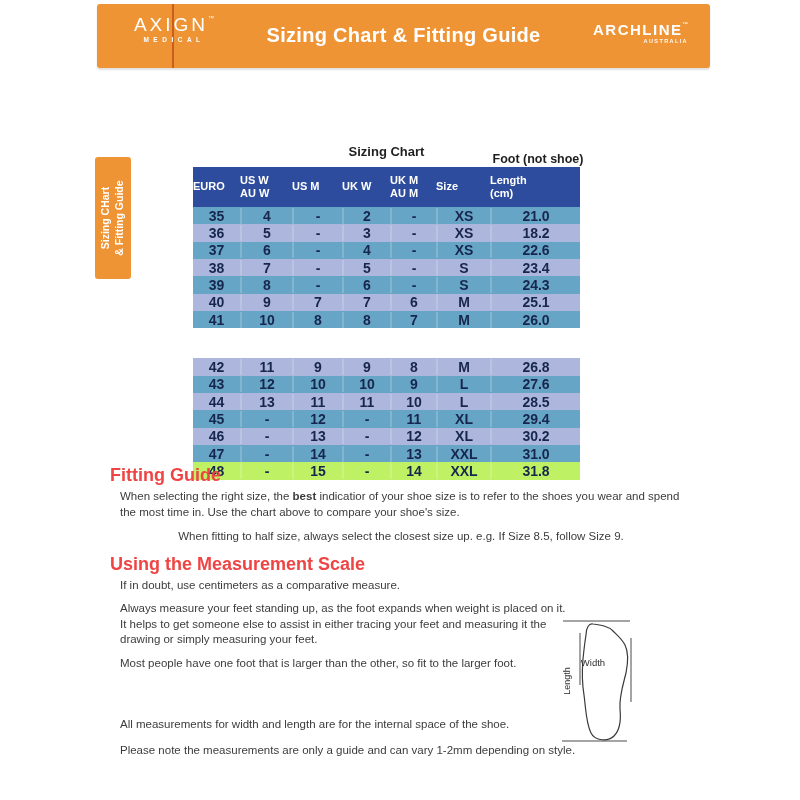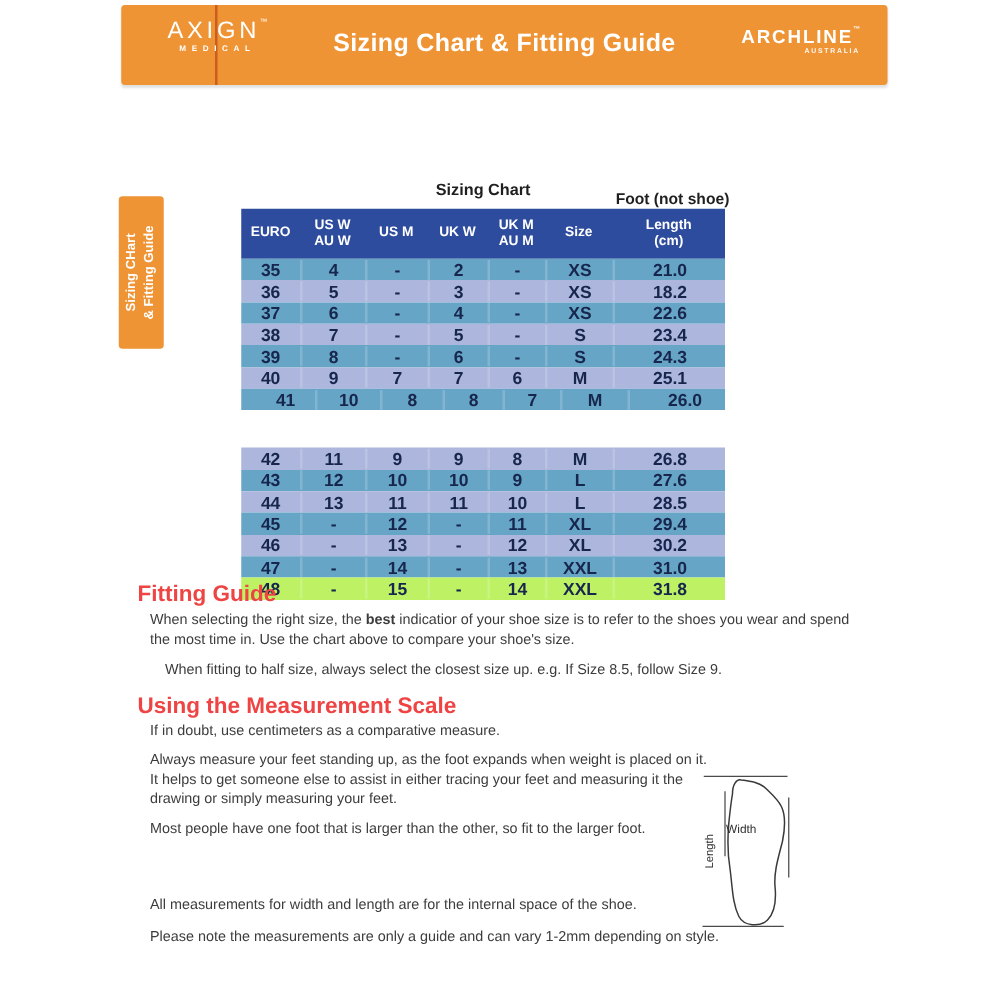--- a/index.html
+++ b/index.html
@@ -45,41 +45,41 @@
     position:absolute;left:193px;top:144px;width:387px;text-align:center;
     font-size:13px;font-weight:bold;color:#1f1f1f;
   }
   .foot-note{
     position:absolute;left:488px;top:152px;width:100px;text-align:center;
     font-size:12.5px;font-weight:bold;color:#1f1f1f;white-space:nowrap;
   }
   .table{position:absolute;left:193px;top:167px;width:387px;}
   .thead{
     display:flex;height:40px;align-items:center;background:#2E4C9D;
-    color:#fff;font-weight:bold;font-size:11px;text-align:center;
+    color:#fff;font-weight:bold;font-size:11px;
   }
   .hcell{white-space:pre-line;line-height:1.2;}
   .cell{flex:none;box-sizing:border-box;}
   .c0{width:47px}.c1{width:52px}.c2{width:50px}.c3{width:48px}.c4{width:46px}.c5{width:54px}.c6{width:90px}
   .trow{
     display:flex;height:17.35px;align-items:center;text-align:center;
     font-size:14px;font-weight:bold;color:#17264d;
   }
   .trow .cell + .cell{border-left:2px solid rgba(255,255,255,0.18);}
 
   
   .sec-heading{
     position:absolute;left:110px;width:560px;text-align:left;
     font-size:18px;font-weight:bold;color:#ef4444;
   }
   .fg-h{top:465px;}
   .ums-h{top:554px;}
   .body-p{position:absolute;margin:0;font-size:11.5px;color:#3c3c3c;line-height:1.35;}
   .p1{left:120px;top:489px;width:562px;}
-  .p2{left:132px;top:529px;width:562px;}
+  .p2{left:120px;top:529px;width:562px;text-align:center;}
   .p3{left:120px;top:578px;width:540px;}
   .p4{left:120px;top:601px;width:452px;}
   .p5{left:120px;top:656px;width:500px;}
   .p6{left:120px;top:717px;width:520px;}
   .p7{left:120px;top:743px;width:470px;}
 
   
   .foot-svg{position:absolute;left:553px;top:615px;width:86px;height:132px;}
   .foot-svg text{font-family:"Liberation Sans",sans-serif;fill:#2e2e2e;}
 </style>
@@ -168,21 +168,21 @@
       </div>
       <div class="trow" style="background: rgb(173, 182, 221);">
         <div class="cell c0">40</div>
         <div class="cell c1">9</div>
         <div class="cell c2">7</div>
         <div class="cell c3">7</div>
         <div class="cell c4">6</div>
         <div class="cell c5">M</div>
         <div class="cell c6">25.1</div>
       </div>
-      <div class="trow" style="background: rgb(103, 165, 199); padding-left: 12px;">
+      <div class="trow" style="background: rgb(103, 165, 199);">
         <div class="cell c0">41</div>
         <div class="cell c1">10</div>
         <div class="cell c2">8</div>
         <div class="cell c3">8</div>
         <div class="cell c4">7</div>
         <div class="cell c5">M</div>
         <div class="cell c6">26.0</div>
       </div>
       <div class="trow" style="background: rgb(173, 182, 221); margin-top: 30px;">
         <div class="cell c0">42</div>

